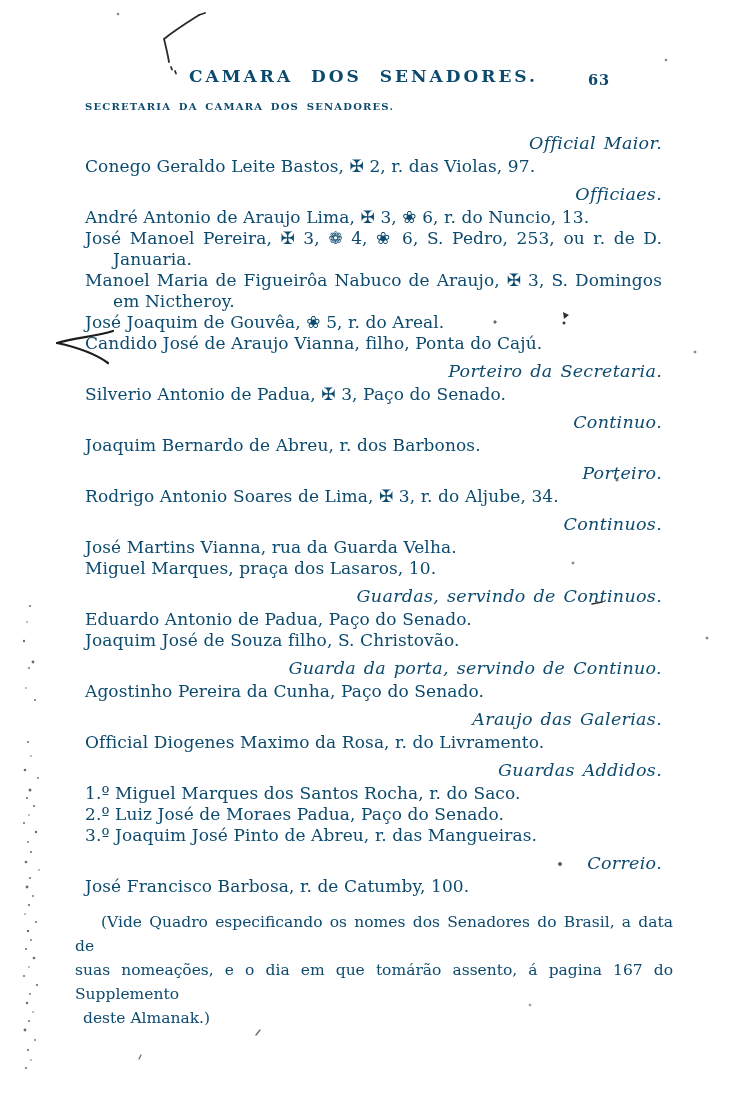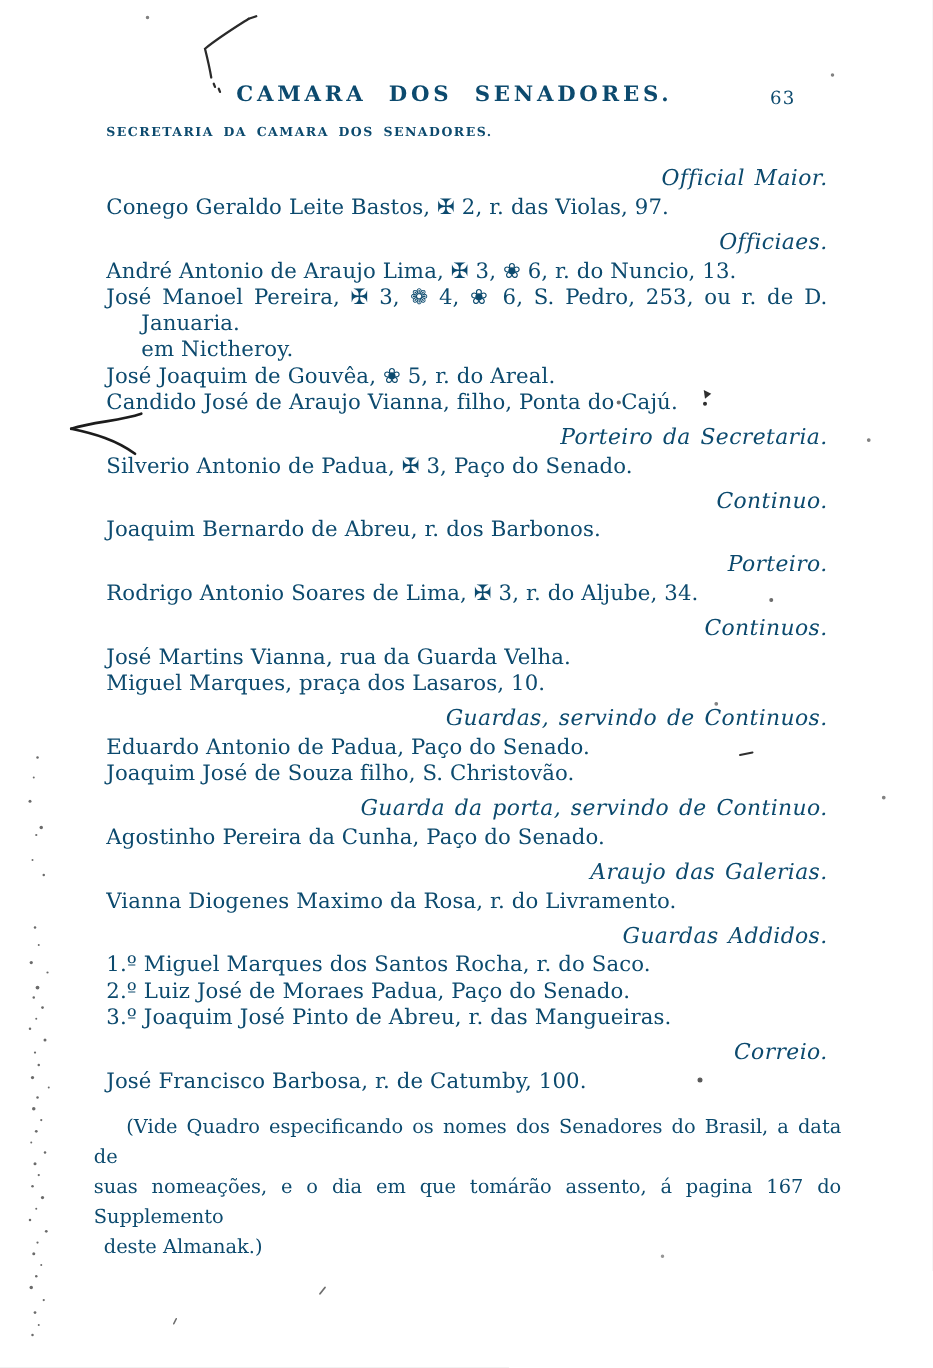--- a/index.html
+++ b/index.html
@@ -14,22 +14,22 @@
     padding-left:40px;
   }
   .title {
     position:absolute; top:66px; left:85px; width:557px;
     text-align:center;
     font-size:17px; font-weight:bold;
     letter-spacing:3px; word-spacing:9px;
     white-space:nowrap;
   }
   .page-number {
-    position:absolute; top:71px; left:616px;
-    font-size:14.5px; font-weight:normal; letter-spacing:1px;
+    position:absolute; top:71px; left:588px;
+    font-size:14.5px; font-weight:bold; letter-spacing:1px;
   }
   .subheader {
     position:absolute; top:101px; left:85px; width:557px;
     font-size:10px; font-weight:bold;
     letter-spacing:1.2px; word-spacing:3px;
     white-space:nowrap;
   }
   .content { position:absolute; top:126px; left:85px; width:577px; }
   .sec-heading {
     font-style:italic; text-align:right;
@@ -69,20 +69,21 @@
 
   <div class="content">
 
     <div class="sec-heading">Official Maior.</div>
     <div class="line">Conego Geraldo Leite Bastos, ✠ 2, r. das Violas, 97.</div>
 
     <div class="sec-heading">Officiaes.</div>
     <div class="line">André Antonio de Araujo Lima, ✠ 3, ❀ 6, r. do Nuncio, 13.</div>
     <div class="line stretch">José Manoel Pereira, ✠ 3, ❁ 4, ❀ 6, S. Pedro, 253, ou r. de D.</div>
     <div class="line cont">Januaria.</div>
+    <div class="line stretch">Manoel Maria de Figueirôa Nabuco de Araujo, ✠ 3, S. Domingos</div>
     <div class="line cont">em Nictheroy.</div>
     <div class="line">José Joaquim de Gouvêa, ❀ 5, r. do Areal.</div>
     <div class="line">Candido José de Araujo Vianna, filho, Ponta do Cajú.</div>
 
     <div class="sec-heading">Porteiro da Secretaria.</div>
     <div class="line">Silverio Antonio de Padua, ✠ 3, Paço do Senado.</div>
 
     <div class="sec-heading">Continuo.</div>
     <div class="line">Joaquim Bernardo de Abreu, r. dos Barbonos.</div>
 
@@ -94,21 +95,21 @@
     <div class="line">Miguel Marques, praça dos Lasaros, 10.</div>
 
     <div class="sec-heading">Guardas, servindo de Continuos.</div>
     <div class="line">Eduardo Antonio de Padua, Paço do Senado.</div>
     <div class="line">Joaquim José de Souza filho, S. Christovão.</div>
 
     <div class="sec-heading">Guarda da porta, servindo de Continuo.</div>
     <div class="line">Agostinho Pereira da Cunha, Paço do Senado.</div>
 
     <div class="sec-heading">Araujo das Galerias.</div>
-    <div class="line">Vianna Diogenes Maximo da Rosa, r. do Livramento.</div>
+    <div class="line">Official Diogenes Maximo da Rosa, r. do Livramento.</div>
 
     <div class="sec-heading">Guardas Addidos.</div>
     <div class="line">1.º Miguel Marques dos Santos Rocha, r. do Saco.</div>
     <div class="line">2.º Luiz José de Moraes Padua, Paço do Senado.</div>
     <div class="line">3.º Joaquim José Pinto de Abreu, r. das Mangueiras.</div>
 
     <div class="sec-heading">Correio.</div>
     <div class="line">José Francisco Barbosa, r. de Catumby, 100.</div>
 
     <div class="footnote">

